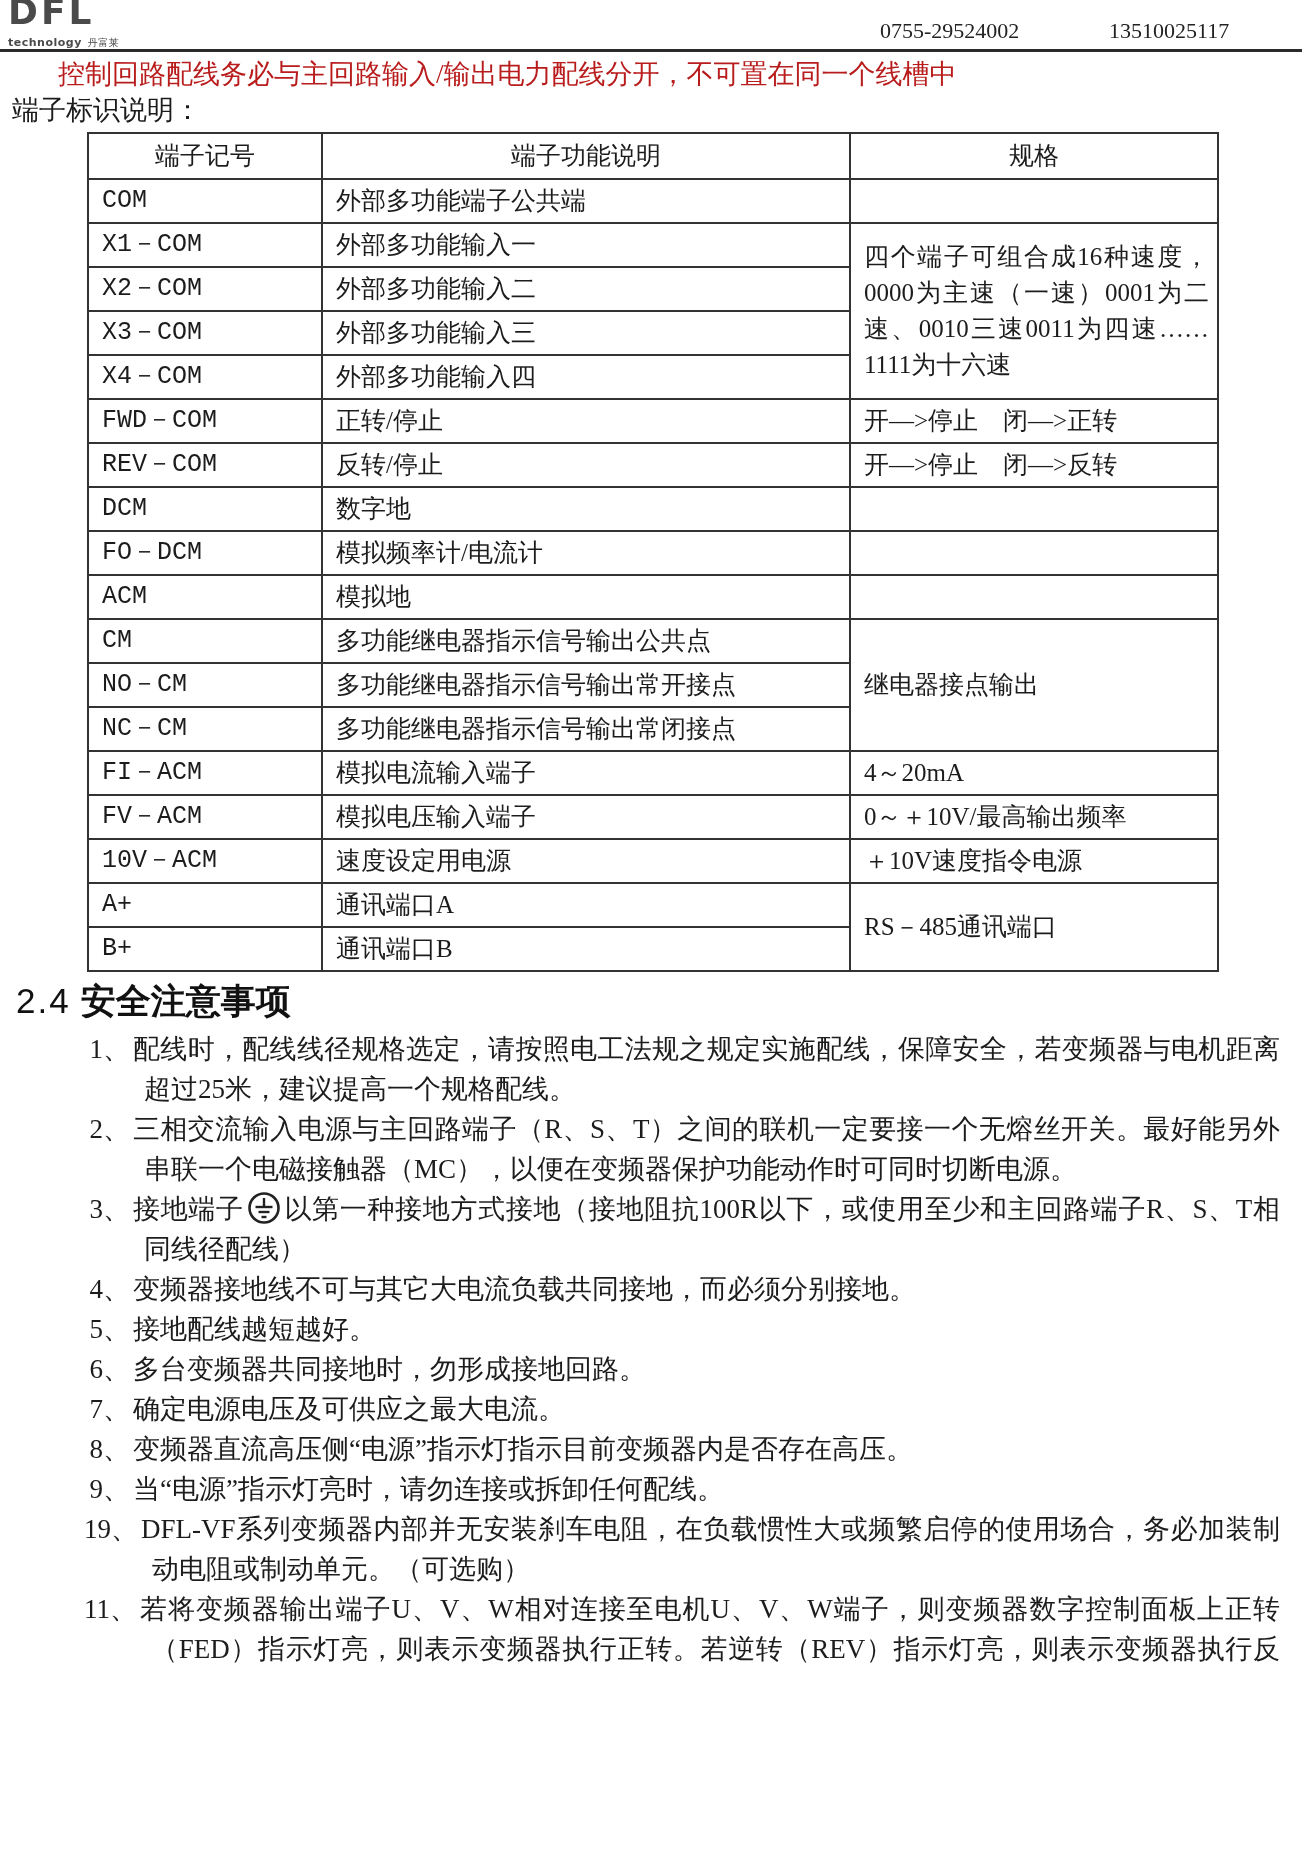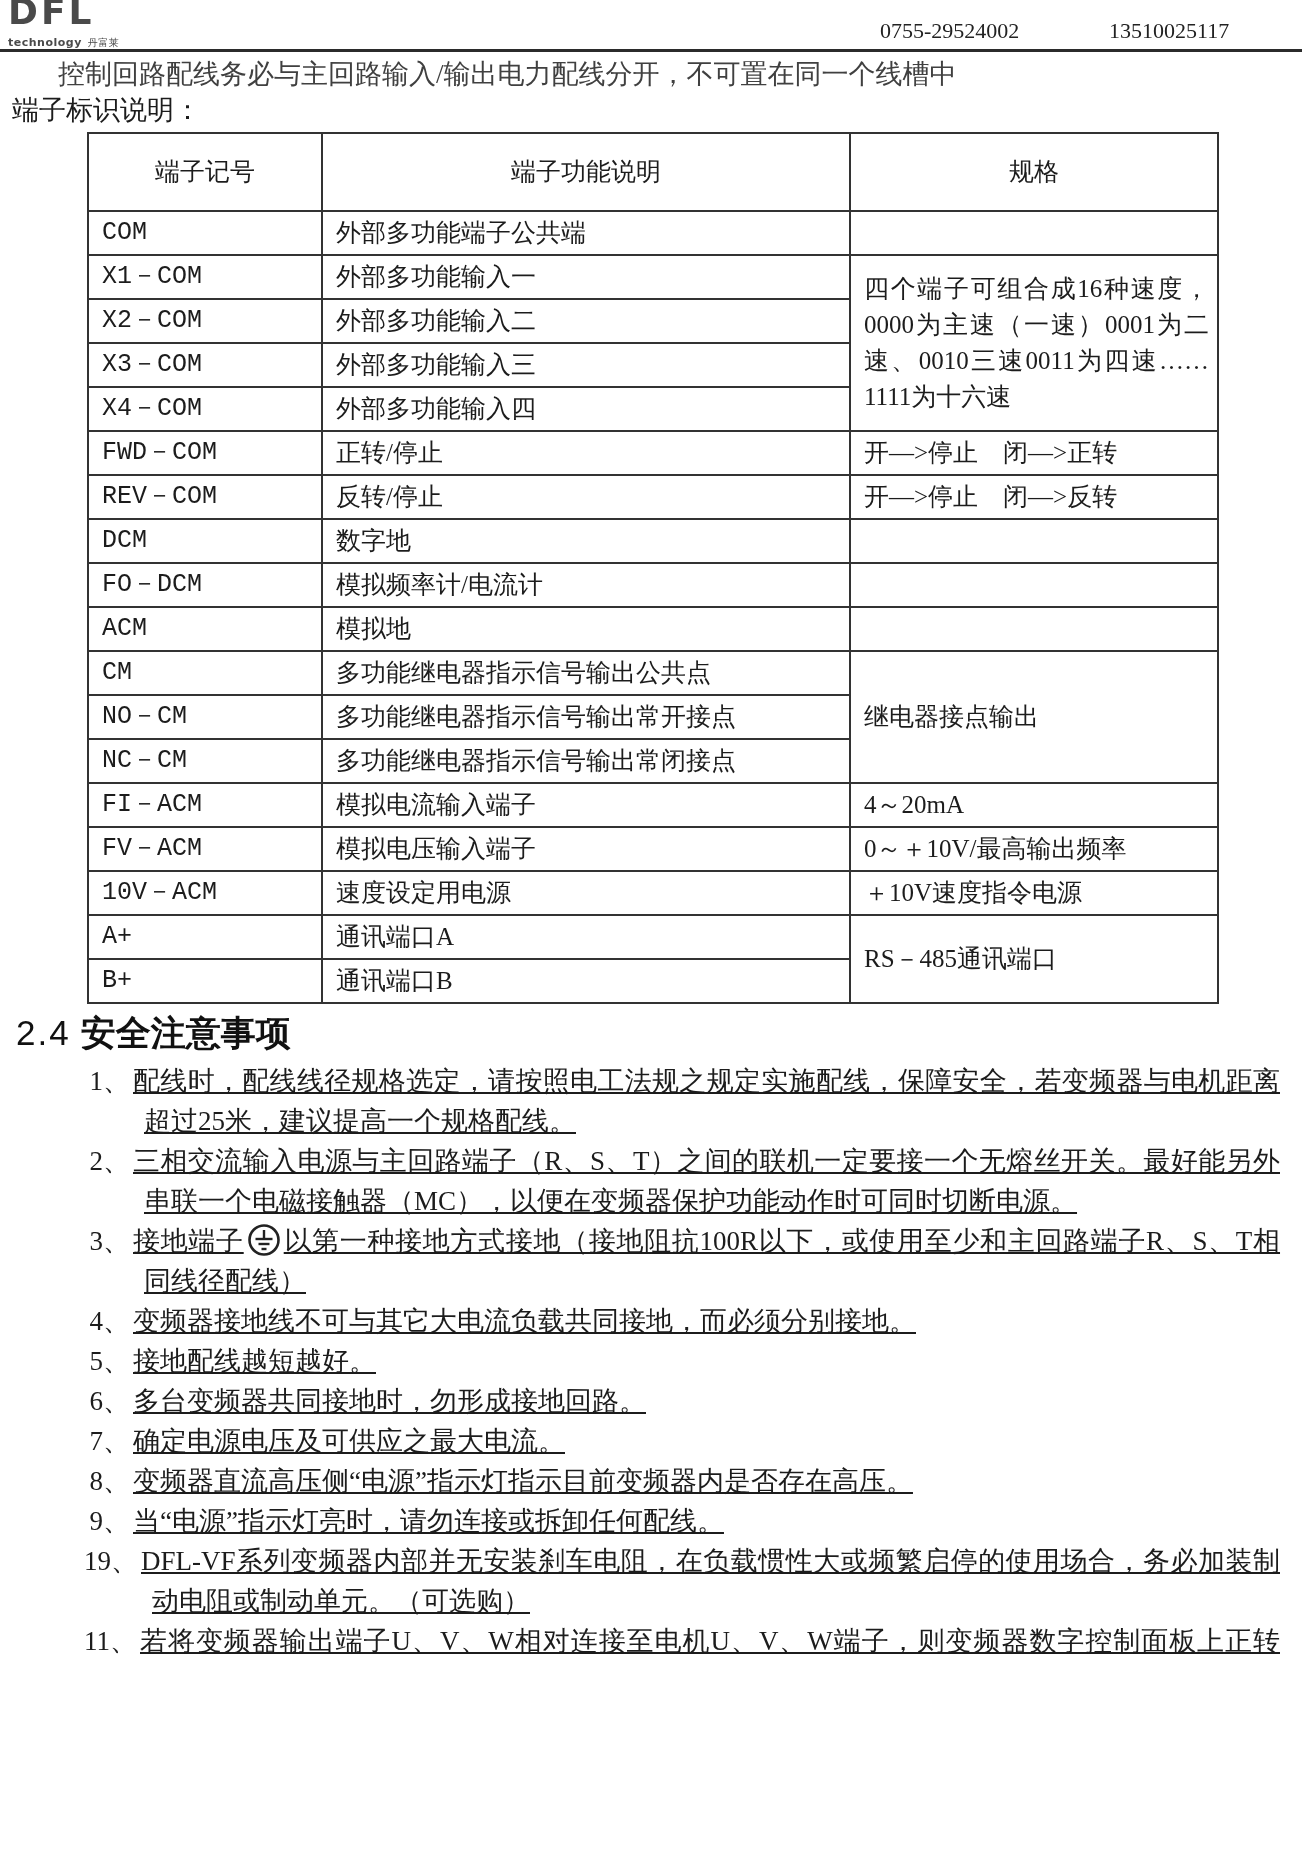--- a/index.html
+++ b/index.html
@@ -24,47 +24,47 @@
   .phone.p1{left:880px;}
   .phone.p2{left:1109px;}
   
   h1.sec{
     margin:6px 0 0 8px;font-size:35px;line-height:1.1;
     font-family:"Liberation Sans","DejaVu Sans",sans-serif;font-weight:700;color:#111;
   }
   .sec-num{font-weight:400;letter-spacing:2px;margin-right:10px;}
   h1.sec2{margin:10px 0 4px 16px;}
   
-  .intro{margin:6px 0 0 0;padding:0;font-size:27px;line-height:32px;text-indent:58px;color:#404040;}
+  .intro{margin:6px 0 0 0;padding:0;font-size:27px;line-height:32px;text-indent:58px;color:#b91c1c;}
   .tbl-label{margin:4px 0 6px 12px;font-size:27px;line-height:32px;}
   
   table.term{
     margin-left:87px;width:1130px;
     border-collapse:collapse;table-layout:fixed;
   }
   table.term th,table.term td{
     border:2px solid #333;
     padding:2px 8px 2px 13px;
     font-size:25px;line-height:36px;
     vertical-align:middle;
   }
-  table.term th{font-weight:400;text-align:center;height:40px;padding:18px 4px;}
+  table.term th{font-weight:400;text-align:center;height:40px;padding:2px 4px;}
   table.term td{height:38px;}
   col.c1{width:234px;}col.c2{width:528px;}col.c3{width:368px;}
   td.code{font-family:"Liberation Mono","DejaVu Sans Mono",monospace;font-size:23px;letter-spacing:0;}
   td.spec{padding-left:10px;line-height:37px;}
   td.spec.multi{text-align:justify;}
   
   .notes{margin:12px 0 0 100px;font-size:27px;line-height:40px;}
   .note .mk{display:inline-block;width:34px;}
   
   .items{margin:8px 0 0 84px;width:1196px;font-size:27px;line-height:40px;}
   .item{display:flex;}
   .item .num{flex:0 0 46px;text-align:right;white-space:nowrap;}
-  .item .txt{flex:1;padding-left:14px;text-indent:-11px;text-align:justify;text-decoration:underline;}
+  .item .txt{flex:1;padding-left:14px;text-indent:-11px;text-align:justify;}
   .gicon{vertical-align:-7px;margin:0 3px;}
   
   .pageno{position:absolute;left:0;top:1822px;width:100%;text-align:center;font-size:28px;}
   .btm-line{position:absolute;left:85px;right:0;top:1857px;height:3px;background:#9a9a9a;}
 </style>
 </head>
 <body>
 
 <div class="page">
 

